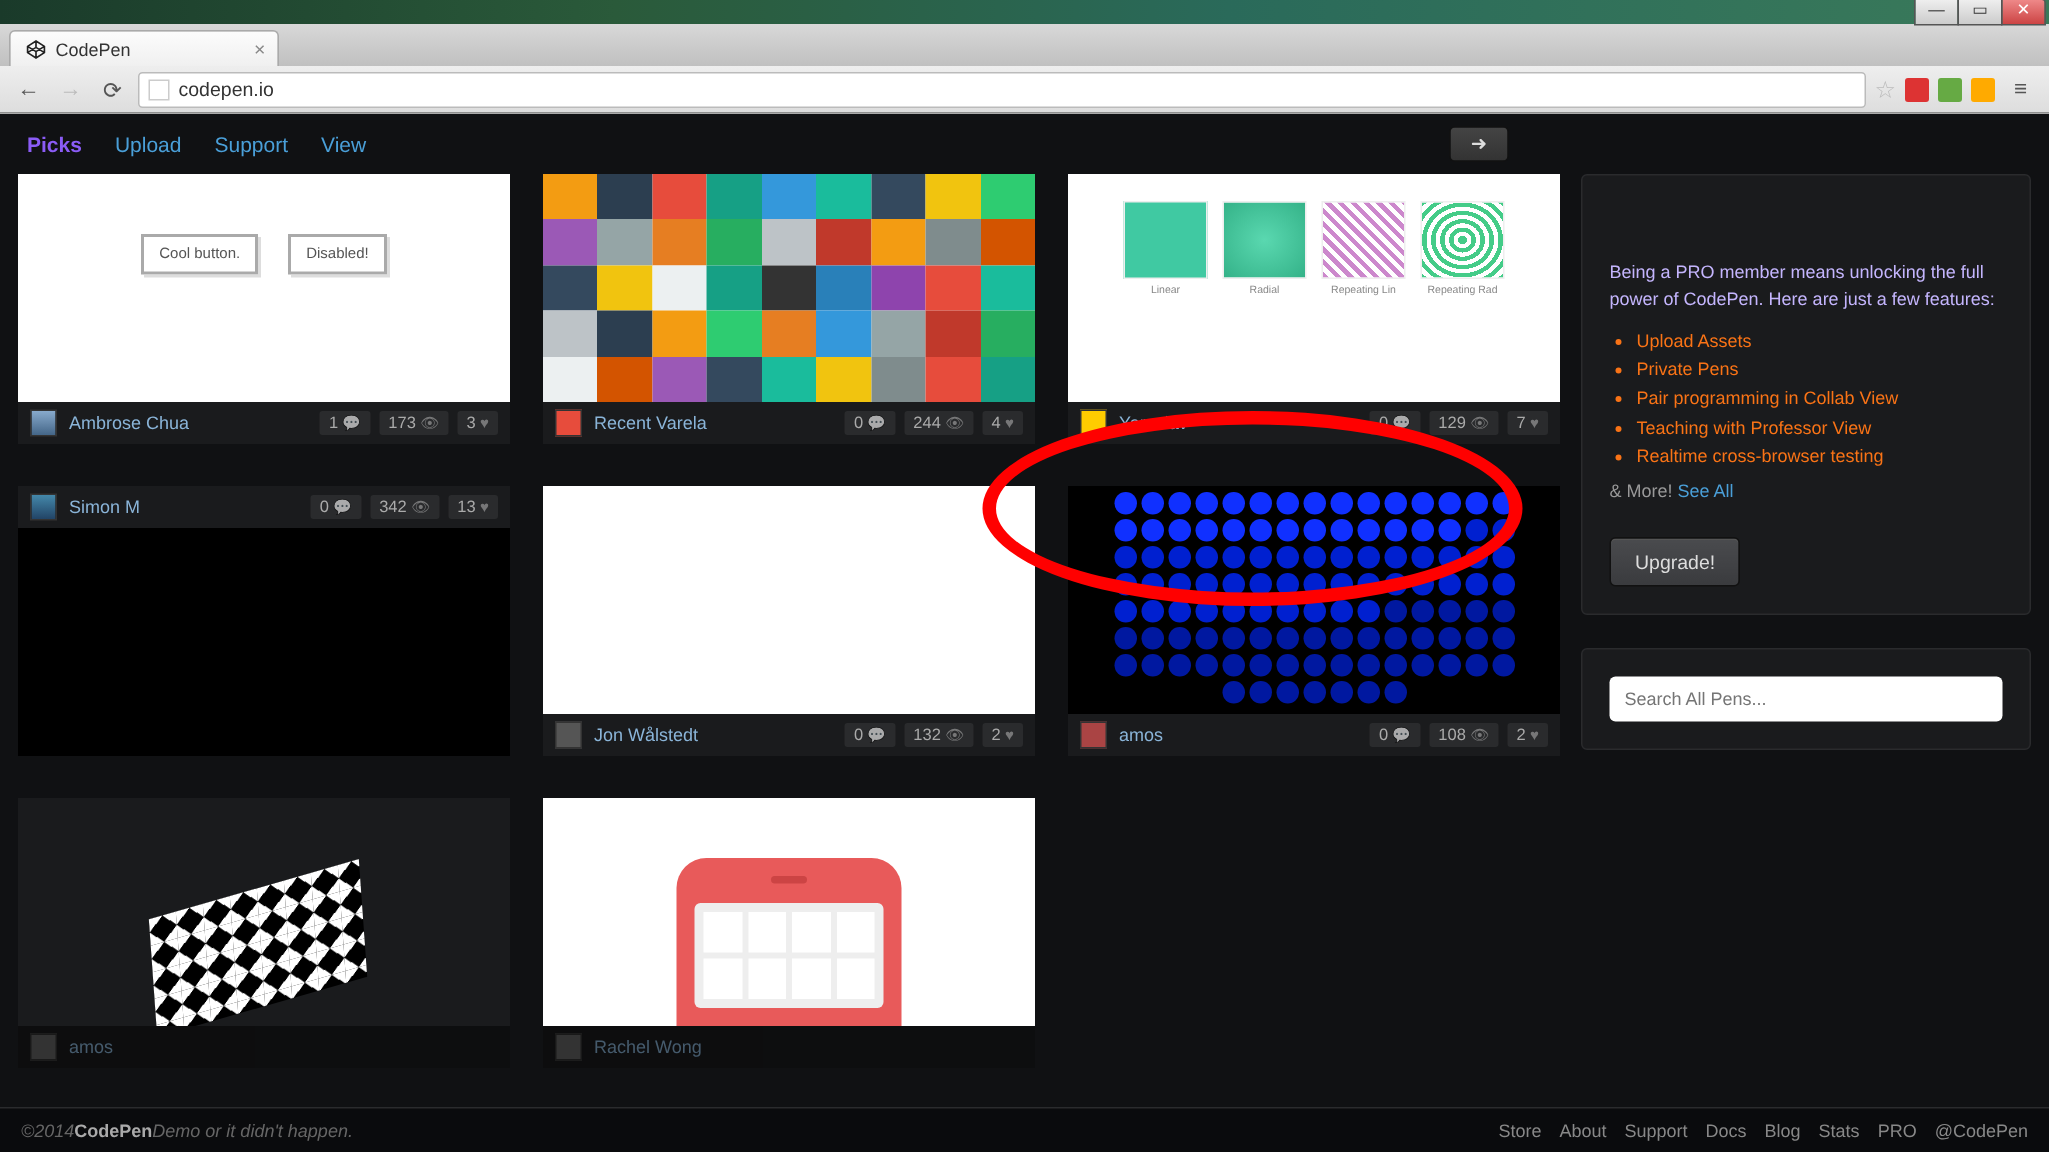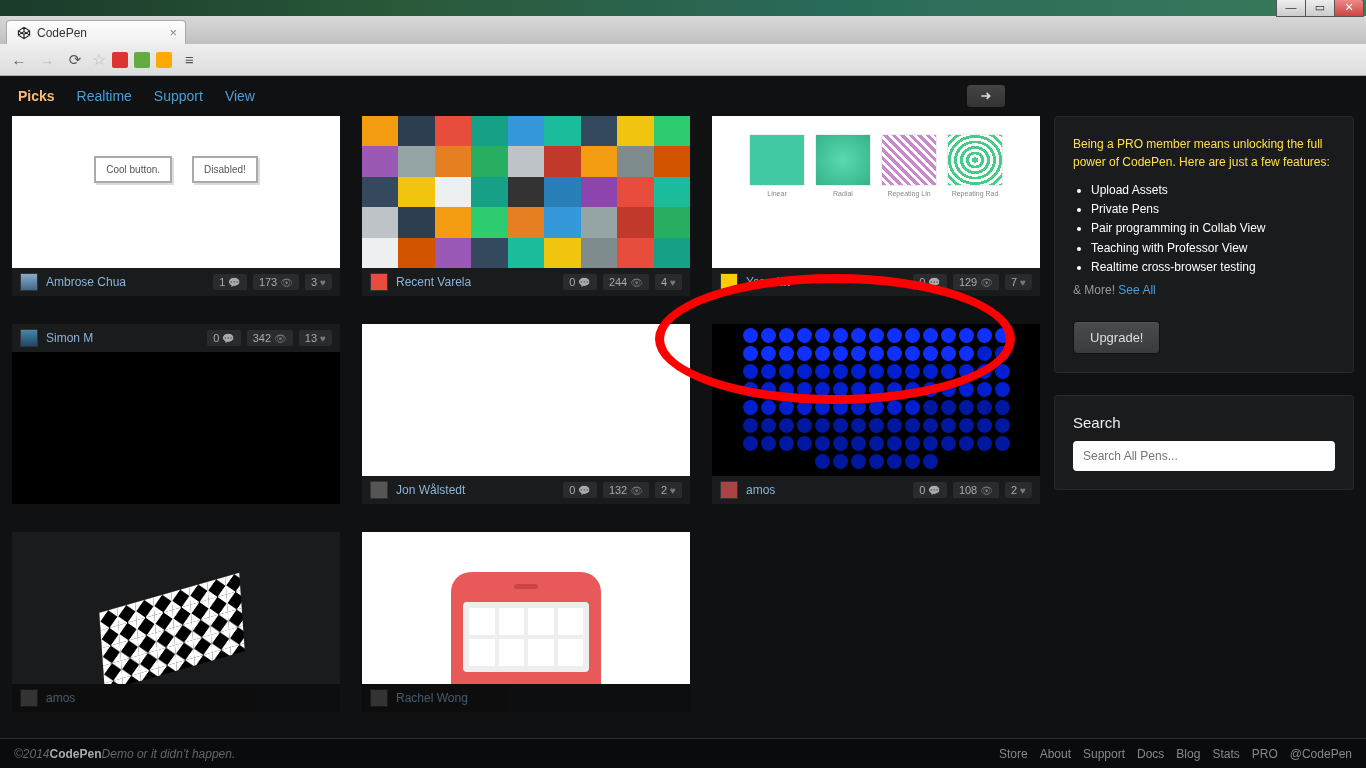--- a/index.html
+++ b/index.html
@@ -29,40 +29,40 @@
 .app-header { height: 56px; background: #1a1b1d; display: flex; align-items: center; padding: 0 18px; gap: 18px; border-bottom: 1px solid #000; position: relative; }
 .logo { color: #fff; font-size: 22px; letter-spacing: 8px; font-weight: 300; font-family: 'Segoe UI', sans-serif; display: flex; align-items: center; gap: 2px; }
 .logo-cube { display: inline-block; width: 18px; height: 18px; }
 .newpen-btn { background: linear-gradient(#3a3b3e,#2b2c2f); border: 1px solid #000; border-radius: 4px; padding: 8px 14px; color: #ddd; font-size: 14px; display: flex; align-items: center; gap: 6px; box-shadow: 0 1px 0 #444 inset; }
 .header-right { position: absolute; right: 12px; display: flex; align-items: center; gap: 10px; }
 .caret { color: #888; font-size: 10px; }
 .user-avatar { width: 32px; height: 32px; background: #0084ff; border-radius: 3px; display: flex; align-items: center; justify-content: center; color: #fff; }
 
 .sub-nav { display: flex; align-items: center; padding: 12px 18px; gap: 22px; position: relative; }
 .sub-nav a { color: #4a9fd8; font-size: 14px; cursor: pointer; }
-.sub-nav a.active { color: #fdba74; font-weight: bold; }
+.sub-nav a.active { color: #8b5cf6; font-weight: bold; }
 .arrow-btn { position: absolute; right: 360px; top: 8px; width: 40px; height: 24px; background: linear-gradient(#444,#333); border: 1px solid #111; border-radius: 4px; text-align: center; color: #ddd; line-height: 22px; }
 
 .content { display: flex; padding: 0 12px; gap: 14px; }
 .grid { flex: 1; display: grid; grid-template-columns: repeat(3, 1fr); gap: 28px 22px; }
 .card { background: #000; position: relative; }
 .preview { height: 152px; background: #fff; overflow: hidden; position: relative; }
 .meta { height: 28px; background: #1a1b1d; display: flex; align-items: center; padding: 0 8px; }
 .avatar { width: 18px; height: 18px; background: #666; margin-right: 8px; border: 1px solid #333; }
 .author { color: #8ab4d8; font-size: 12px; flex: 1; }
 .stats { display: flex; gap: 6px; align-items: center; font-size: 11px; color: #aaa; }
 .stat { display: flex; align-items: center; gap: 3px; background: #2a2b2d; padding: 2px 6px; border-radius: 2px; }
 .stat-ico { font-size: 10px; opacity: .6; }
 
 .sidebar { width: 300px; }
 .panel { background: #1a1b1d; border: 1px solid #2a2b2d; border-radius: 4px; padding: 18px; margin-bottom: 22px; }
 .panel h3 { color: #eee; font-size: 15px; font-weight: normal; margin-bottom: 10px; }
 .badge-pro { background: #fc0; color: #000; font-weight: bold; font-size: 10px; padding: 1px 5px; border-radius: 3px; margin-left: 4px; }
-.panel p { color: #fde047; font-size: 12px; line-height: 1.5; margin-bottom: 10px; }
-.panel ul { list-style: disc; padding-left: 18px; color: #ffffff; font-size: 12px; line-height: 1.6; }
+.panel p { color: #c4b5fd; font-size: 12px; line-height: 1.5; margin-bottom: 10px; margin-top: 37px; }
+.panel ul { list-style: disc; padding-left: 18px; color: #f97316; font-size: 12px; line-height: 1.6; }
 .panel a { color: #4a9fd8; }
 .upgrade-btn { background: linear-gradient(#4a4b4e,#3a3b3e); border: 1px solid #111; border-radius: 4px; padding: 8px 16px; color: #ddd; font-size: 13px; margin-top: 12px; display: inline-block; box-shadow: 0 1px 0 #555 inset; }
 .search-input { width: 100%; height: 30px; background: #fff; border: none; border-radius: 4px; padding: 0 10px; font-size: 12px; color: #333; }
 
 
 .pv-buttons { display: flex; gap: 20px; justify-content: center; padding-top: 40px; }
 .pv-btn { border: 2px solid #aaa; padding: 6px 10px; font-size: 10px; color: #555; box-shadow: 2px 2px 0 #ddd; }
 .pv-grid { display: grid; grid-template-columns: repeat(9, 1fr); grid-template-rows: repeat(5, 1fr); height: 100%; }
 .pv-grad { padding: 18px 28px 6px; text-align: center; }
 .pv-grad-row { display: flex; gap: 10px; justify-content: center; }
@@ -116,34 +116,38 @@
         </svg>
     </span>
     <span>CodePen</span>
     <span class="tab-close">×</span>
   </div>
 </div>
 <div class="addr-bar">
   <div class="nav-btn">←</div>
   <div class="nav-btn disabled">→</div>
   <div class="nav-btn">⟳</div>
+  <div class="omni">
+    <span class="page-icon"></span>
+    <span>codepen.io</span>
+  </div>
   <div class="addr-right">
     <span class="star">☆</span>
     <span class="ext-icon" style="background:#d33"></span>
     <span class="ext-icon" style="background:#6a4"></span>
     <span class="ext-icon" style="background:#fa0"></span>
     <span class="nav-btn">≡</span>
   </div>
 </div>
 
 <div class="app">
 
   <div class="sub-nav">
     <a class="active">Picks</a>
-    <a>Realtime</a>
+    <a>Upload</a>
     <a>Support</a>
     <a>View</a>
     <div class="arrow-btn">➜</div>
   </div>
 
   <div class="content">
     <div class="grid">
 
       <div class="card">
         <div class="preview">
@@ -508,21 +512,20 @@
             <li>Teaching with Professor View</li>
             <li>Realtime cross-browser testing</li>
           </ul>
         <p style="color:#999;font-size:12px;margin-top:4px">
           <span>&amp; More! </span><a>See All</a>
         </p>
         <div class="upgrade-btn">Upgrade!</div>
       </div>
 
       <div class="panel">
-        <h3>Search</h3>
         <input class="search-input" placeholder="Search All Pens..." style="">
       </div>
     </div>
   </div>
 
   <div class="annot" style="top:198px; left:655px;"></div>
 
   <div class="footer">
     <span>©2014 </span>
     <span style="color:#aaa;font-style:normal;font-weight:bold">CodePen</span>

